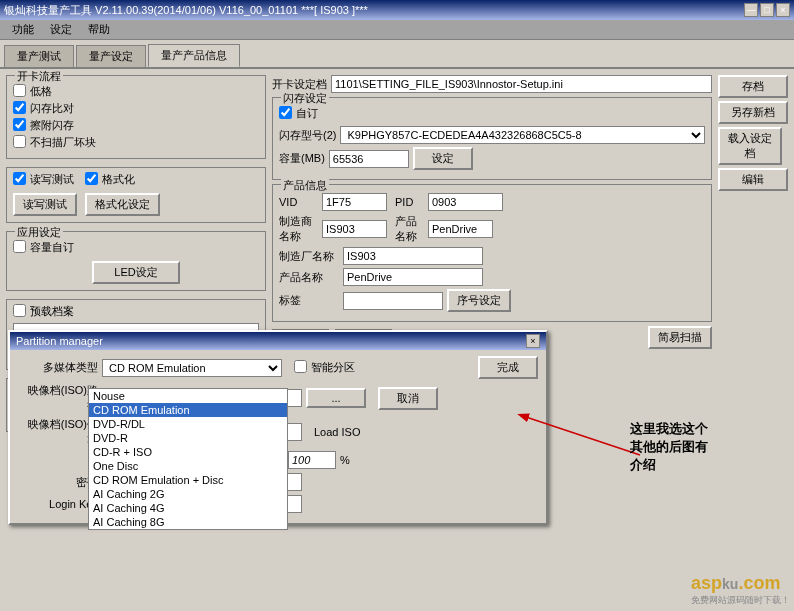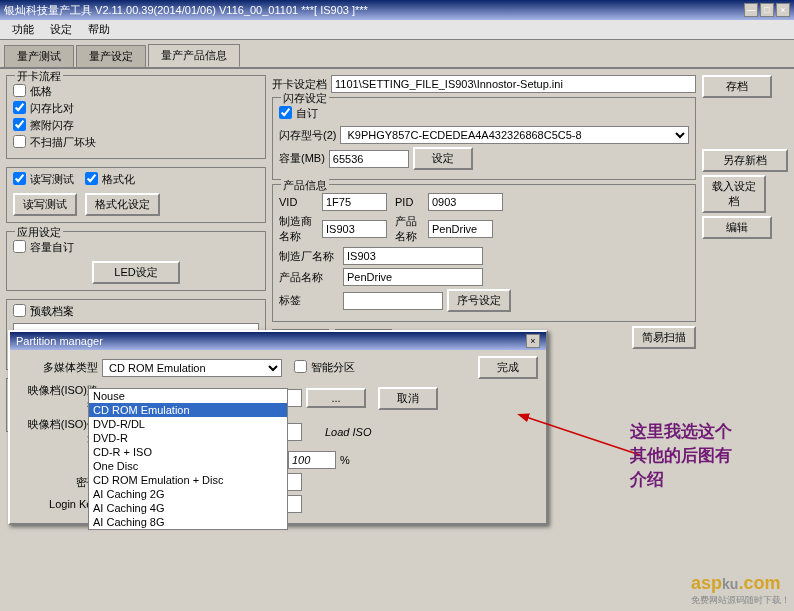--- a/index.html
+++ b/index.html
@@ -35,21 +35,21 @@
       border: 1px solid #808080;
       font-size: 9px;
       display: flex;
       align-items: center;
       justify-content: center;
       cursor: pointer;
     }
 
     
     .menu-bar {
-      background: #e5e5e5;
+      background: #a3a3a3;
       height: 20px;
       display: flex;
       align-items: center;
       padding: 0 4px;
       border-bottom: 1px solid #808080;
     }
     .menu-item {
       padding: 2px 8px;
       cursor: pointer;
       font-size: 11px;
@@ -219,22 +219,22 @@
     .dropdown-item.selected {
       background: #316ac5;
       color: white;
     }
 
     
     .annotation {
       position: absolute;
       top: 420px;
       left: 630px;
-      color: #701a75;
-      font-size: 17px;
+      color: #000000;
+      font-size: 13px;
       font-weight: bold;
       line-height: 1.4;
       z-index: 50;
       width: 150px;
     }
 
     
     .arrow-svg {
       position: absolute;
       top: 395px;
@@ -459,21 +459,21 @@
               <option>Default</option>
             </select>
           </div>
           <button class="btn" style="margin-left:auto;">简易扫描</button>
         </div>
 
       </div>
 
       <div class="btn-right-group">
         <button class="btn" style="width:70px;">存档</button>
-        <button class="btn" style="width:86px;margin-top:48px;">另存新档</button>
+        <button class="btn" style="width:70px;">另存新档</button>
         <button class="btn" style="width:64px;">载入设定档</button>
         <button class="btn" style="width:70px;">编辑</button>
       </div>
     </div>
   </div>
 
 </div>
 
 <div class="dialog">
   <div class="dialog-title">
@@ -500,21 +500,21 @@
     <div class="dialog-row">
       <span class="dialog-label">映像档(ISO)路径</span>
       <input type="text" class="field-input" style="width: 200px;">
       <button class="btn" style="width:30px;">...</button>
       <button class="btn" style="margin-left:8px; width:55px;">取消</button>
     </div>
 
     <div class="dialog-row">
       <span class="dialog-label">映像档(ISO)估算</span>
       <input type="text" class="field-input" style="width: 200px;">
-      <span style="margin-left:19px;font-style:italic;">Load ISO</span>
+      <span style="margin-left:8px;">Load ISO</span>
     </div>
 
     <div class="dialog-row">
       <span class="dialog-label" style="font-size:11px;"></span>
       <select class="field-select" style="width:100px;">
         <option>Security Area</option>
       </select>
       <div style="margin-left:8px; display:flex; align-items:center; gap:4px;">
         <span>◄</span>
         <span>公用分割区</span>

